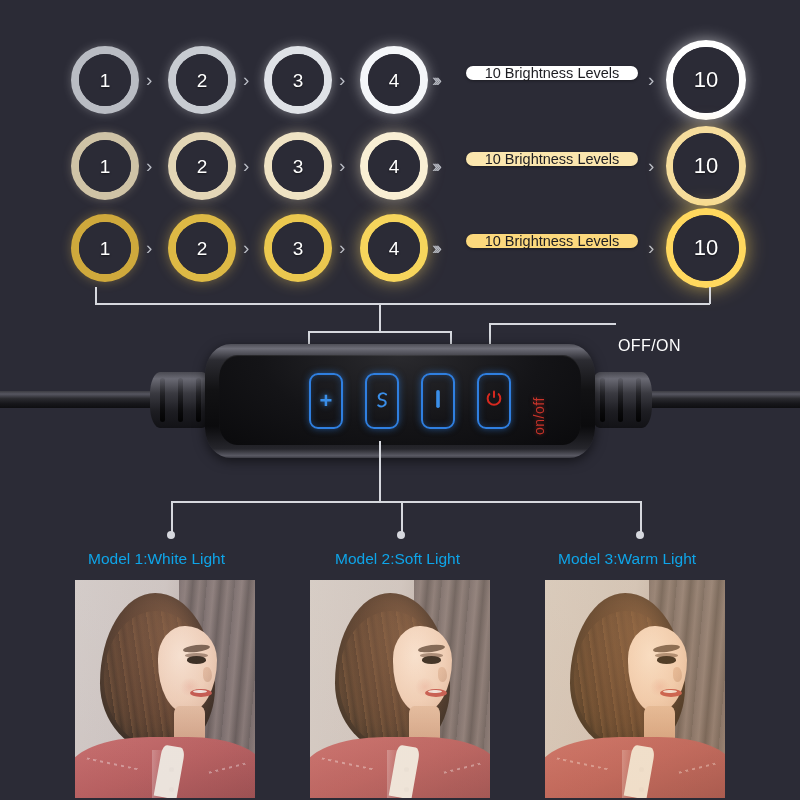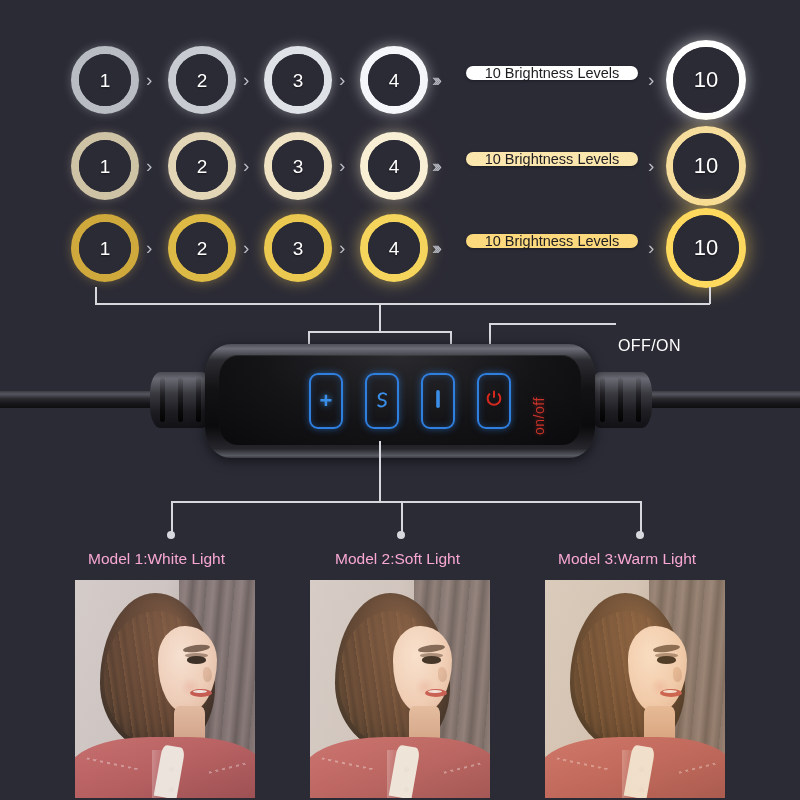--- a/index.html
+++ b/index.html
@@ -167,21 +167,21 @@
     letter-spacing: .5px;
     transform: rotate(-90deg);
     transform-origin: left top;
     white-space: nowrap;
     text-shadow: 0 0 4px rgba(201,52,42,.5);
   }
 
   
   .model-label {
     position: absolute;
-    color: #f9a8d4;
+    color: #0ea5e9;
     font-size: 15.5px;
     white-space: nowrap;
   }
   .photo {
     position: absolute;
     top: 580px;
     width: 180px; height: 218px;
     overflow: hidden;
     background: #6a5a55;
   }

